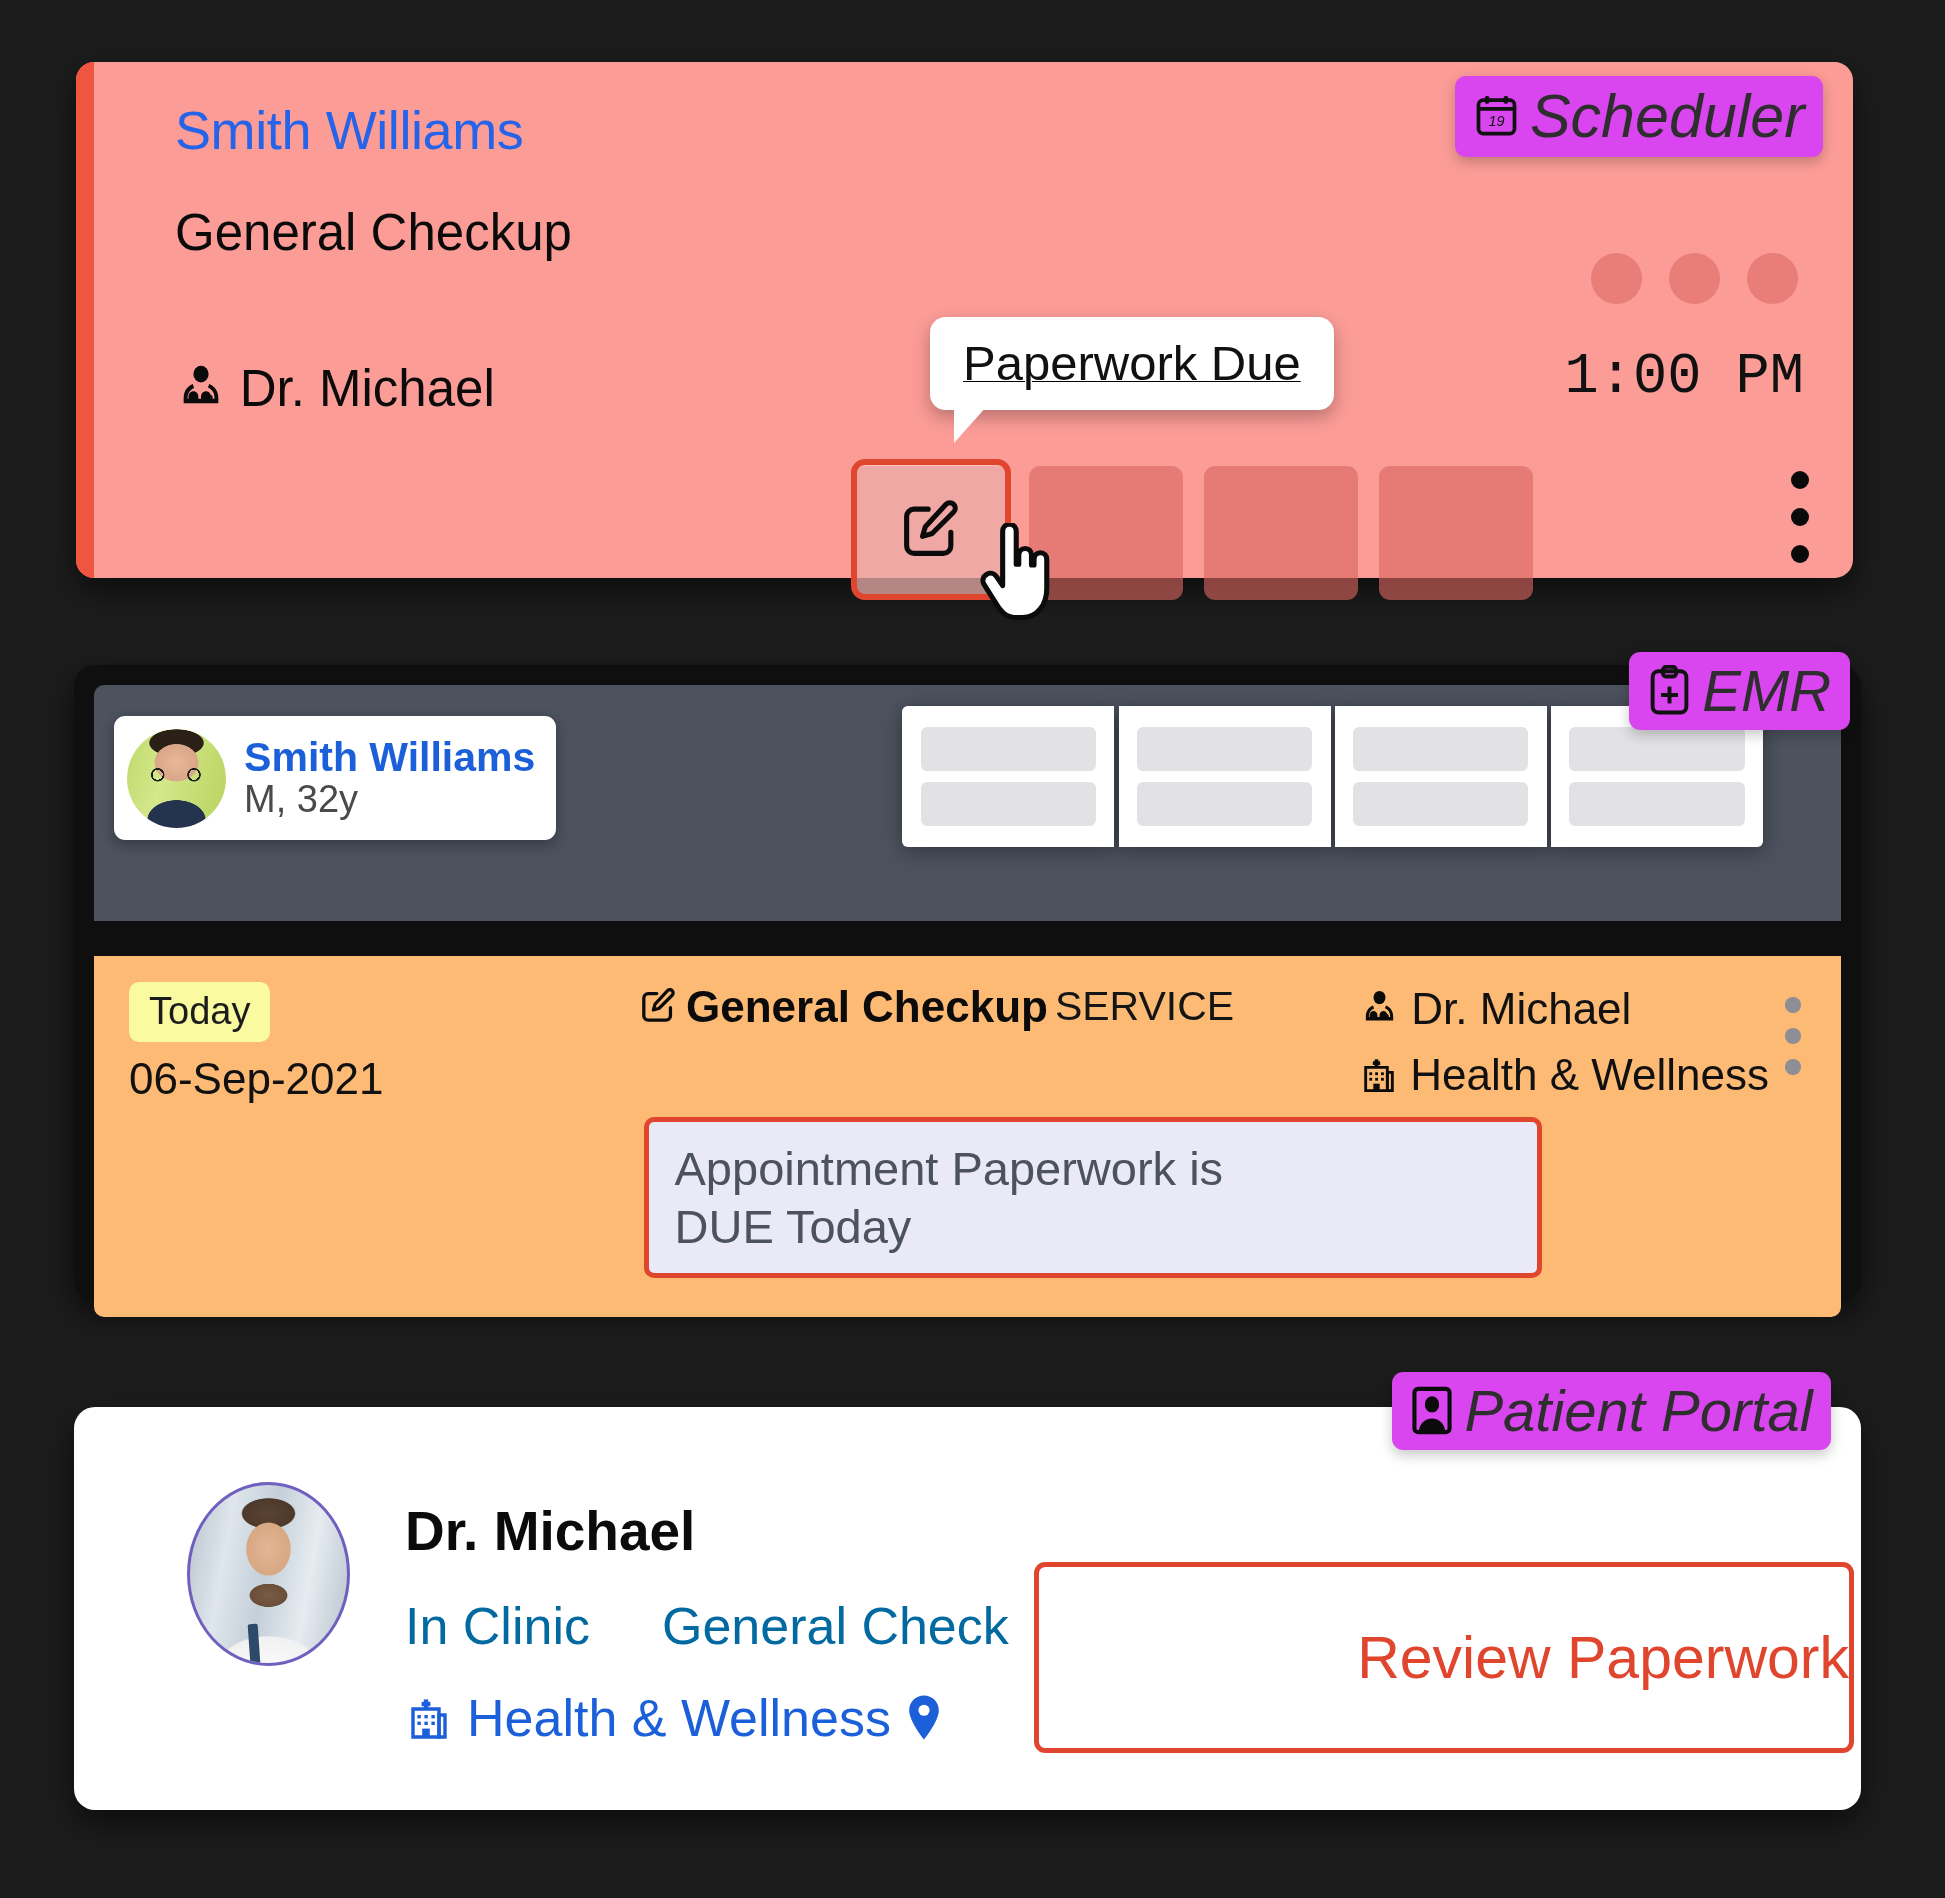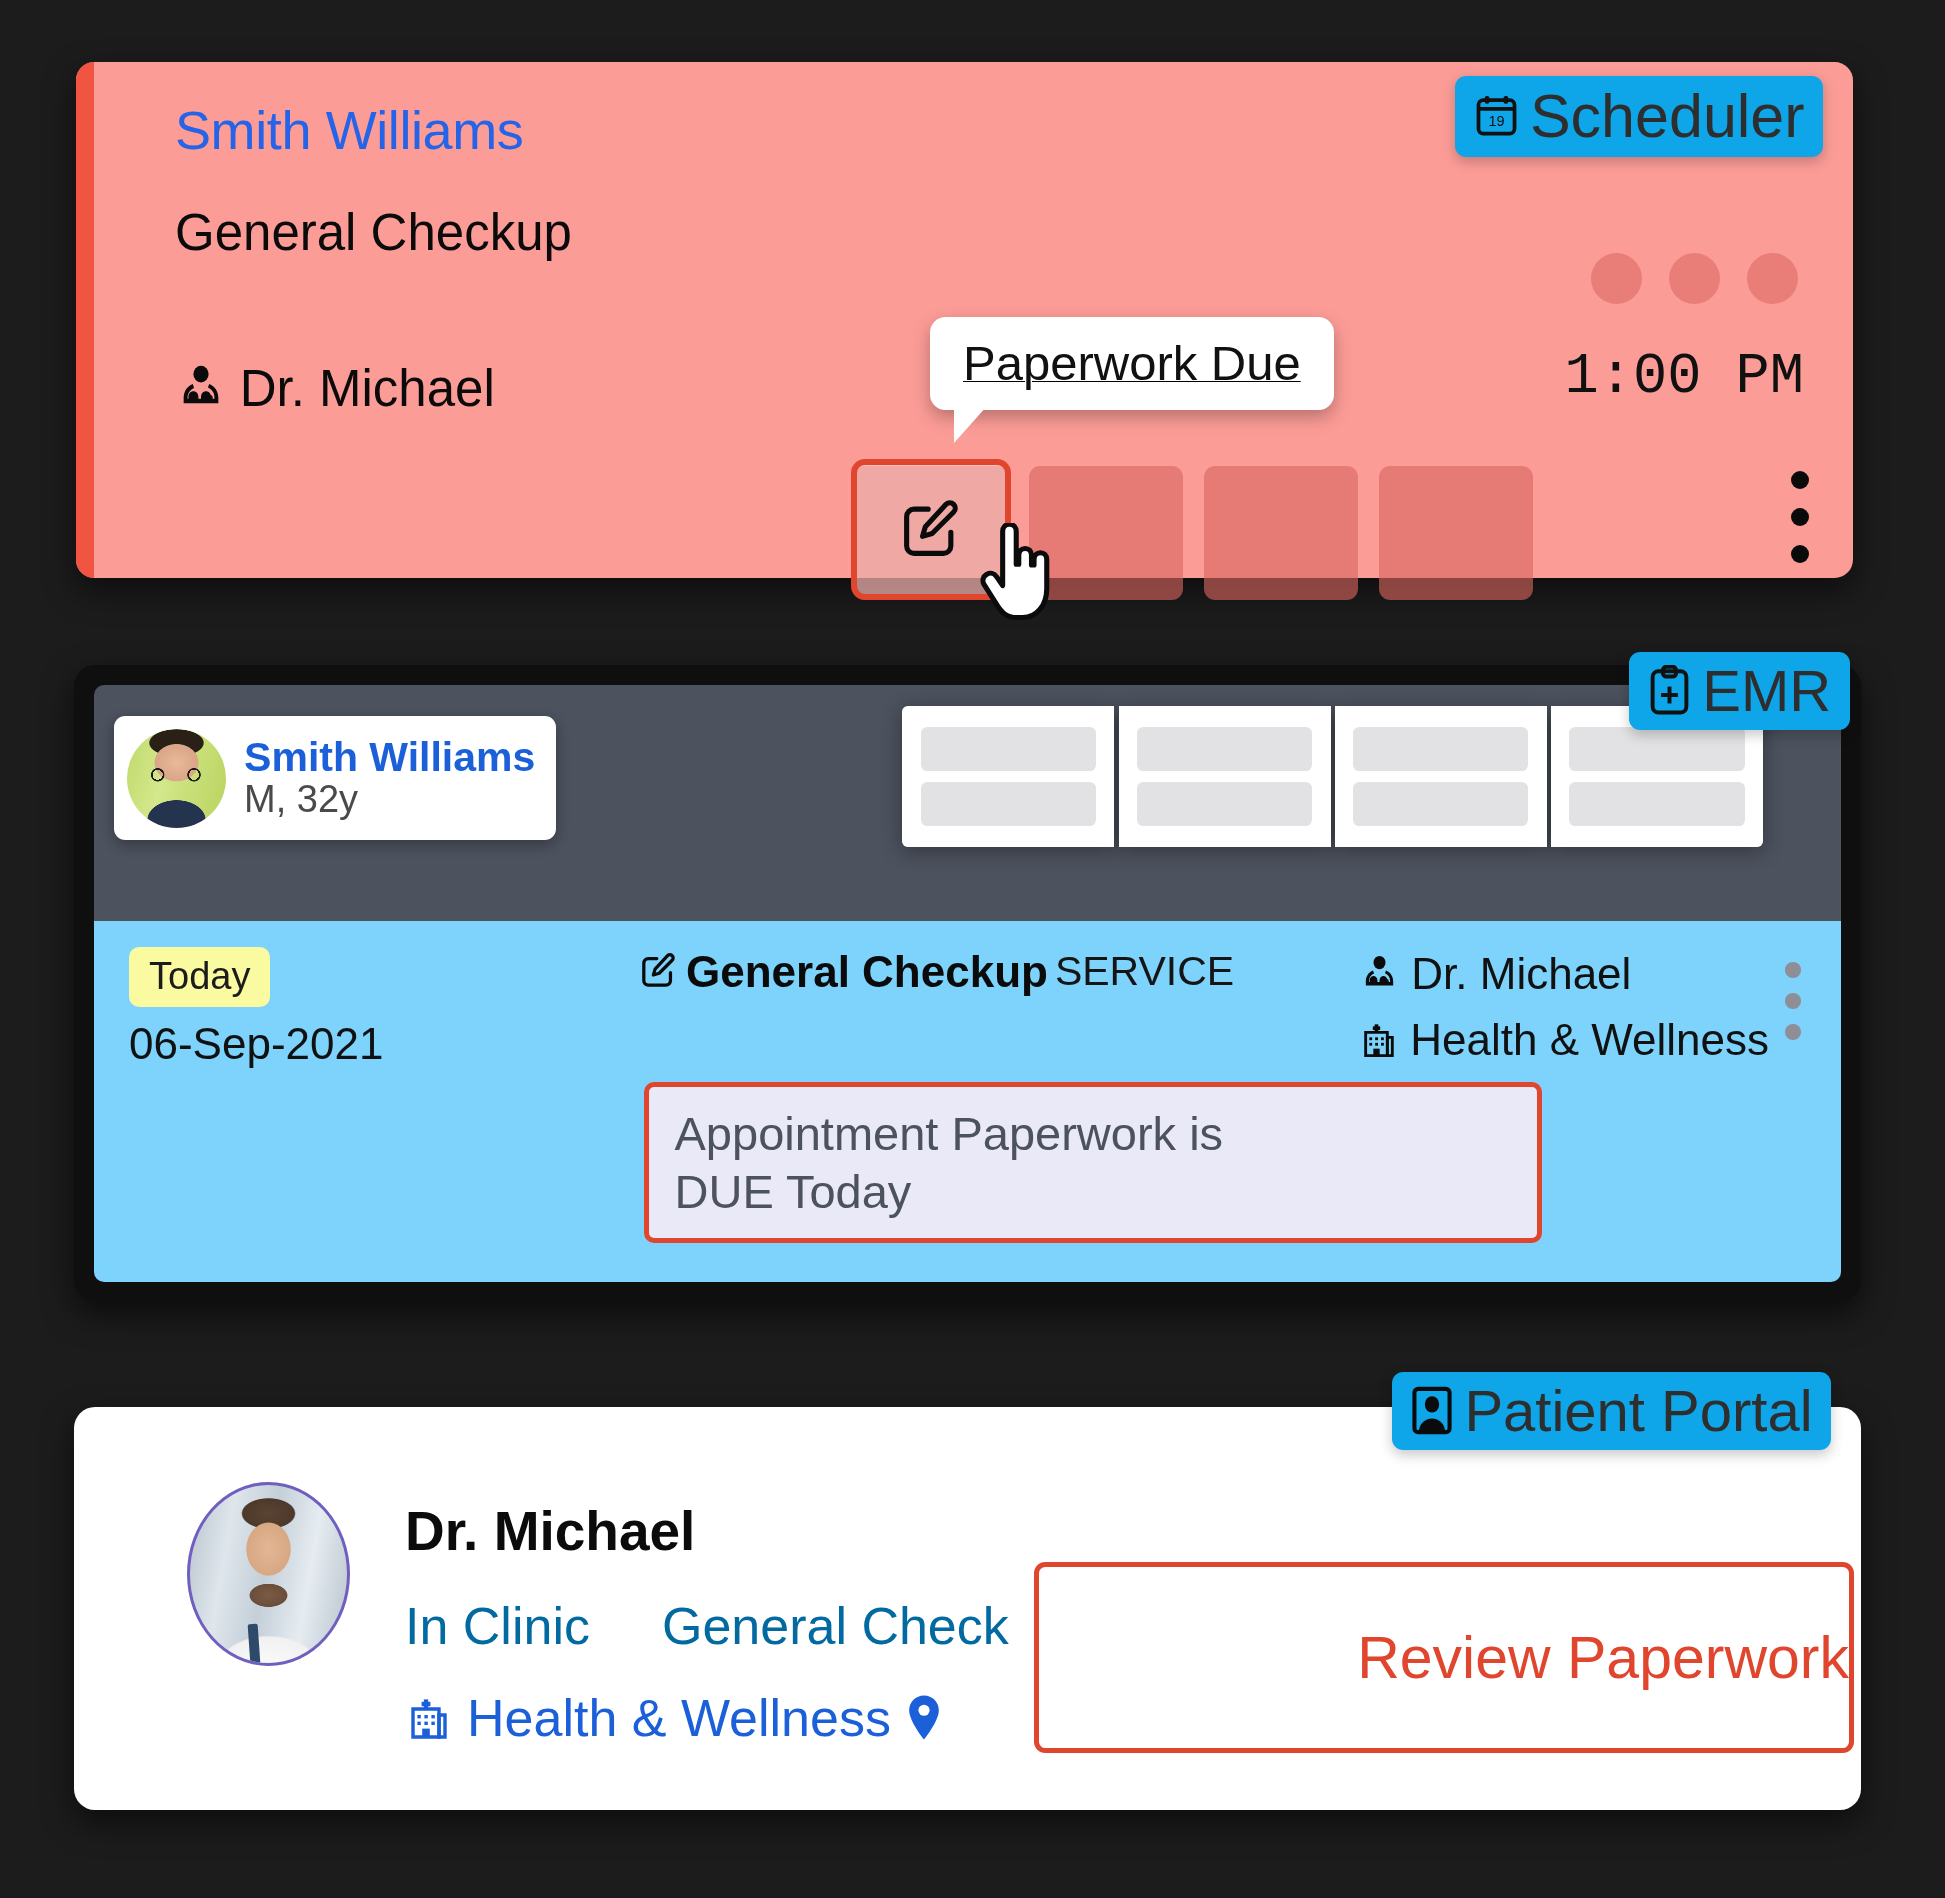--- a/index.html
+++ b/index.html
@@ -36,23 +36,24 @@
   }
   .sched-doctor-row {
     position: absolute; left: 99px; top: 297px;
     display: flex; align-items: center; gap: 12.7px;
   }
   .sched-doctor-row .doc-name { font-size: 51px; color: #0b0b0b; white-space: nowrap; }
 
   
   .badge {
     display: inline-flex; align-items: center; gap: 10px;
-    background: #0ea5e9; border-radius: 11.3px;
+    background: #d946ef; border-radius: 11.3px;
     padding: 10px 18.4px;
     box-shadow: 0 4.2px 12.7px rgba(0,0,0,.22);
+    font-style: italic;
   }
   .badge .badge-text { font-size: 61px; color: #2e2e2e; line-height: 1; white-space: nowrap; }
   .badge-scheduler { position: absolute; right: 30px; top: 14px; }
   .badge-emr { position: absolute; right: -8.5px; top: -33px; }
   .badge-emr .badge-text { font-size: 58px; }
   .badge-portal { position: absolute; right: 30px; top: -35px; }
   .badge-portal .badge-text { font-size: 58px; }
 
   
   .ghost-dots { position: absolute; right: 55px; top: 191px; display: flex; gap: 27px; }
@@ -136,21 +137,21 @@
   }
   .emr-patient-name { font-size: 41px; font-weight: bold; color: #1B5FD9; line-height: 1.05; white-space: nowrap; }
   .emr-patient-sub { font-size: 38px; color: #4a4a4a; line-height: 1.1; white-space: nowrap; }
 
   .emr-tabs { position: absolute; right: 78px; top: 21px; display: flex; gap: 4.2px; filter: drop-shadow(0 4.2px 10px rgba(0,0,0,.35)); }
   .emr-tab { width: 212px; height: 141px; background: #fff; padding: 21px 18.4px; display: flex; flex-direction: column; justify-content: space-between; }
   .emr-tab .bar { height: 44px; border-radius: 6.4px; background: #E2E2E4; }
   .emr-tab:first-child { border-radius: 5.7px 0 0 5.7px; }
   .emr-tab:last-child { border-radius: 0 5.7px 5.7px 0; }
 
-  .emr-body { position: relative; background: #7dd3fc; height: 361px; border-radius: 0 0 10px 10px; }
+  .emr-body { position: relative; background: #fdba74; height: 361px; border-radius: 0 0 10px 10px; margin-top: 35px; }
   .emr-row-date { position: absolute; left: 35px; top: 25.5px; }
   .pill-today {
     display: inline-block; background: #FAFAA0; border-radius: 10px;
     padding: 8.5px 20px; font-size: 38px; color: #1c1c1c;
   }
   .emr-row-datetext { margin-top: 12.7px; font-size: 44px; color: #111; white-space: nowrap; }
 
   .emr-row-service { position: absolute; left: 544px; top: 25.5px; }
   .svc-line { display: flex; align-items: center; gap: 7px; white-space: nowrap; }
   .svc-strong { font-size: 44px; font-weight: bold; color: #0b0b0b; }

